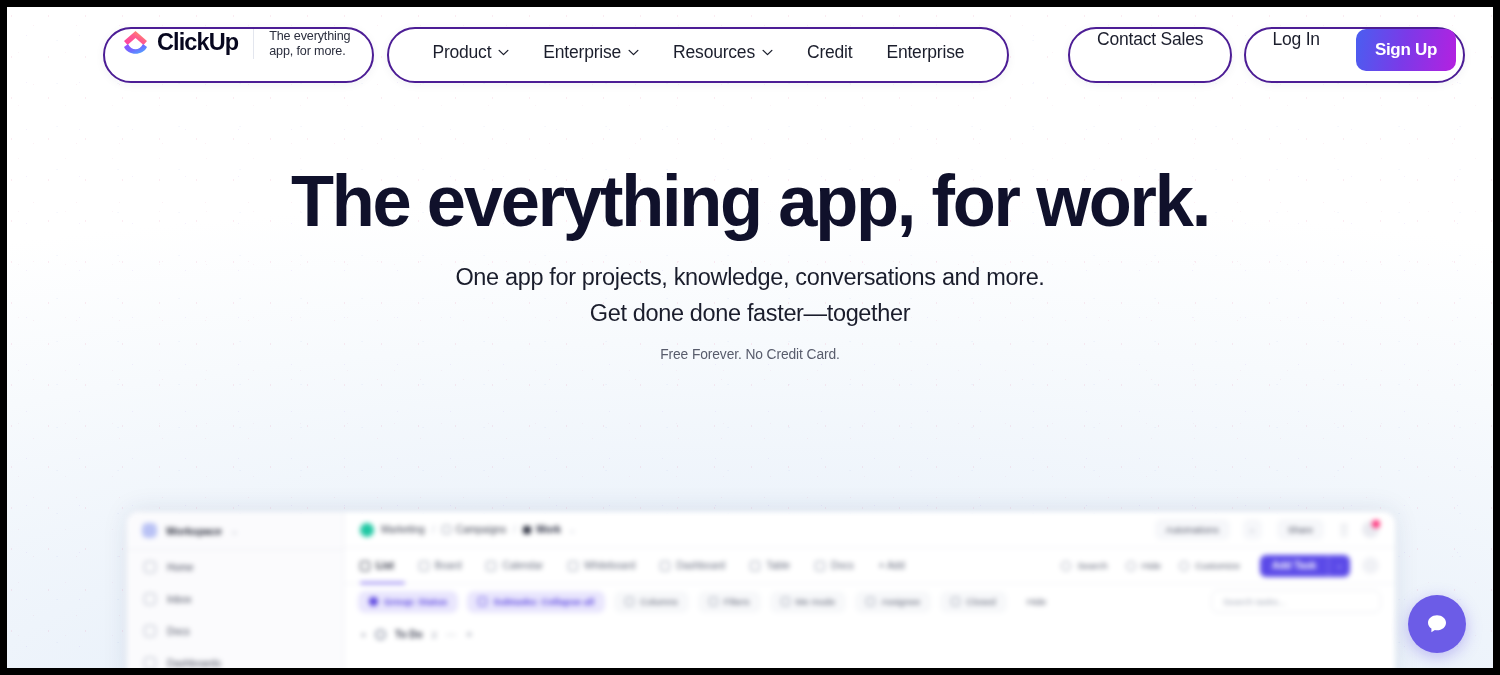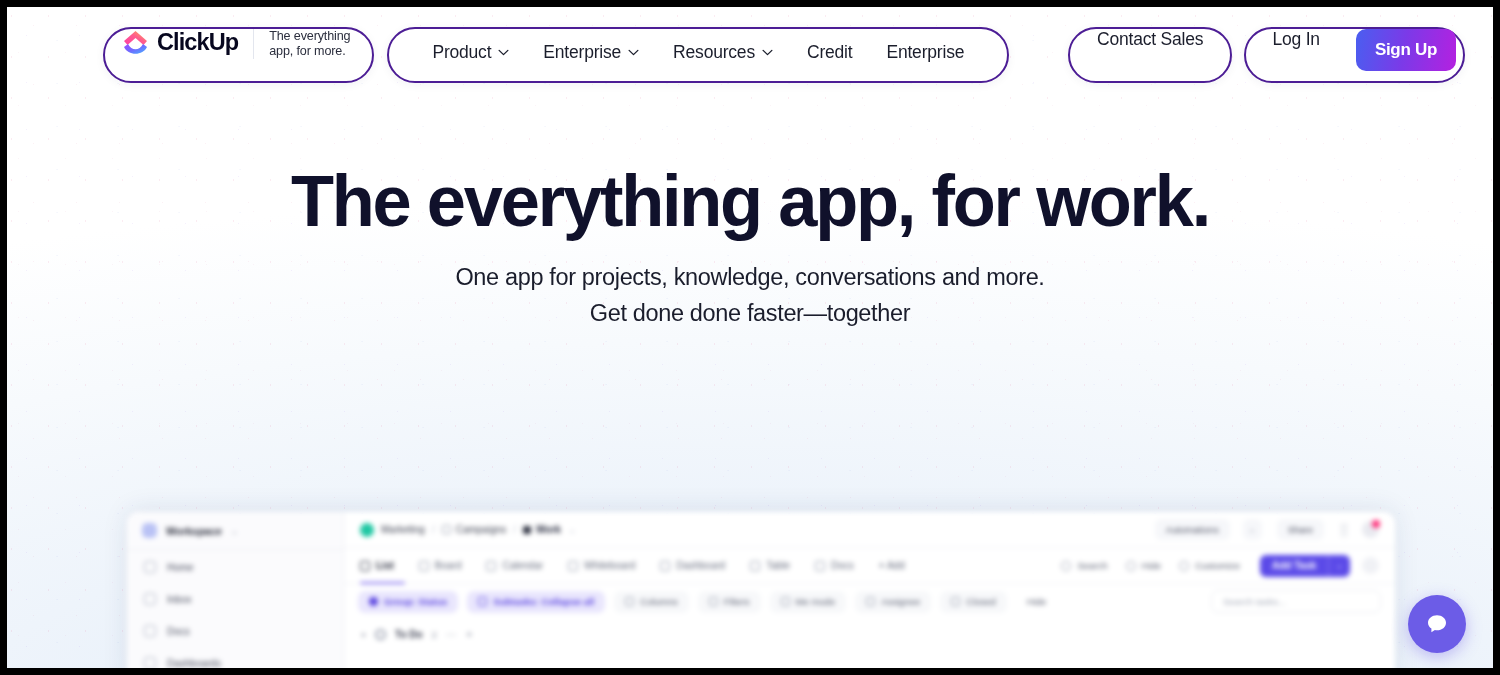--- a/index.html
+++ b/index.html
@@ -323,20 +323,21 @@
       <button id="signup-btn">Sign Up</button>
     </div>
   </div>
 
   <div id="hero">
     <h1 id="headline">The everything app, for work.</h1>
     <div id="sub-wrap">
       <div class="sub-line">One app for projects, knowledge, conversations and more.</div>
       <div class="sub-line">Get done done faster—together</div>
     </div>
+    <div id="cta-note">Free Forever. No Credit Card.</div>
   </div>
 
   <div id="app-preview">
 
     <div id="app-sidebar">
       <div id="ws-row">
         <div id="ws-avatar"></div>
         <div id="ws-name">Workspace</div>
         <div id="ws-caret">⌄</div>
       </div>

